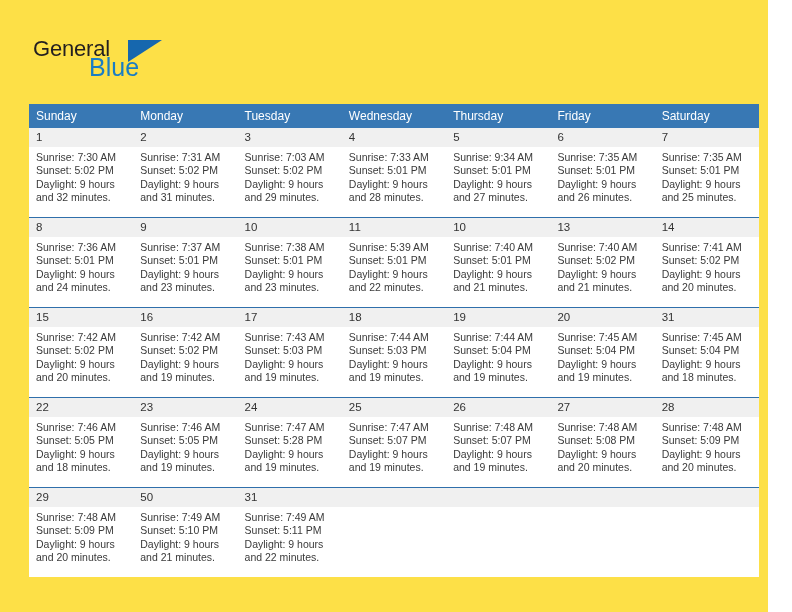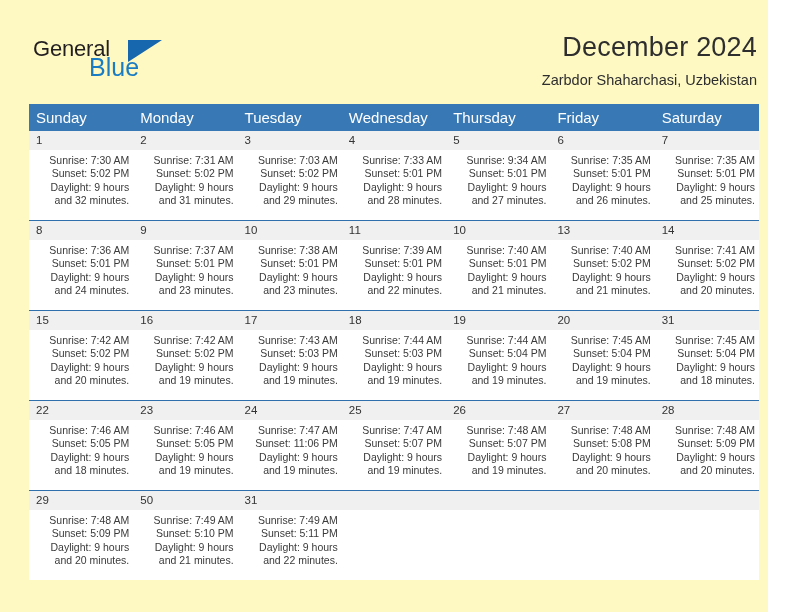--- a/index.html
+++ b/index.html
@@ -9,21 +9,21 @@
     width: 792px;
     height: 612px;
     background: #ffffff;
     font-family: "Liberation Sans", sans-serif;
     -webkit-font-smoothing: antialiased;
   }
   .page {
     position: relative;
     width: 768px;
     height: 612px;
-    background: #fef9c3;
+    background: #fde047;
     overflow: hidden;
   }
 
   
   .header {
     position: absolute;
     left: 0; top: 0;
     width: 792px;
     height: 100px;
   }
@@ -85,21 +85,21 @@
     position: absolute;
     left: 29px;
     top: 104px;
     width: 730px;
     border-collapse: collapse;
     table-layout: fixed;
   }
   .calendar th {
     background: #3878b4;
     color: #ffffff;
-    font-size: 15px;
+    font-size: 12px;
     font-weight: normal;
     text-align: left;
     padding: 5px 0 5px 7px;
     height: 21px;
     border: none;
   }
   .calendar td {
     vertical-align: top;
     padding: 0;
     border: none;
@@ -123,42 +123,37 @@
     color: #333333;
     padding: 3px 0 3px 7px;
     height: 19px;
     line-height: 13px;
   }
   .info {
     padding: 4px 4px 0 7px;
     font-size: 10.5px;
     color: #3a3a3a;
     line-height: 13.4px;
-    text-align: right;
   }
   .info div { white-space: nowrap; }
   .cell.empty .daynum { color: transparent; }
 </style>
 </head>
 <body>
 
 <div class="page">
 
   <div class="header">
 
     <div class="logo">
       <span class="logo-general">General</span>
       <span class="logo-triangle"></span>
       <span class="logo-blue">Blue</span>
     </div>
 
-    <div class="title-block">
-      <div class="cal-title">December 2024</div>
-      <div class="cal-subtitle">Zarbdor Shaharchasi, Uzbekistan</div>
-    </div>
 
   </div>
 
   <table class="calendar">
     <thead>
       <tr>
         <th>Sunday</th>
         <th>Monday</th>
         <th>Tuesday</th>
         <th>Wednesday</th>
@@ -280,21 +275,21 @@
             <div>Sunset: 5:01 PM</div>
             <div>Daylight: 9 hours</div>
             <div>and 23 minutes.</div>
           </div>
             </div>
           </td>
         <td>
             <div class="cell">
           <div class="daynum">11</div>
           <div class="info">
-            <div>Sunrise: 7:39 AM</div>
+            <div>Sunrise: 5:39 AM</div>
             <div>Sunset: 5:01 PM</div>
             <div>Daylight: 9 hours</div>
             <div>and 22 minutes.</div>
           </div>
             </div>
           </td>
         <td>
             <div class="cell">
           <div class="daynum">10</div>
           <div class="info">
@@ -430,21 +425,21 @@
             <div>Daylight: 9 hours</div>
             <div>and 19 minutes.</div>
           </div>
             </div>
           </td>
         <td>
             <div class="cell">
           <div class="daynum">24</div>
           <div class="info">
             <div>Sunrise: 7:47 AM</div>
-            <div>Sunset: 11:06 PM</div>
+            <div>Sunset: 5:28 PM</div>
             <div>Daylight: 9 hours</div>
             <div>and 19 minutes.</div>
           </div>
             </div>
           </td>
         <td>
             <div class="cell">
           <div class="daynum">25</div>
           <div class="info">
             <div>Sunrise: 7:47 AM</div>

